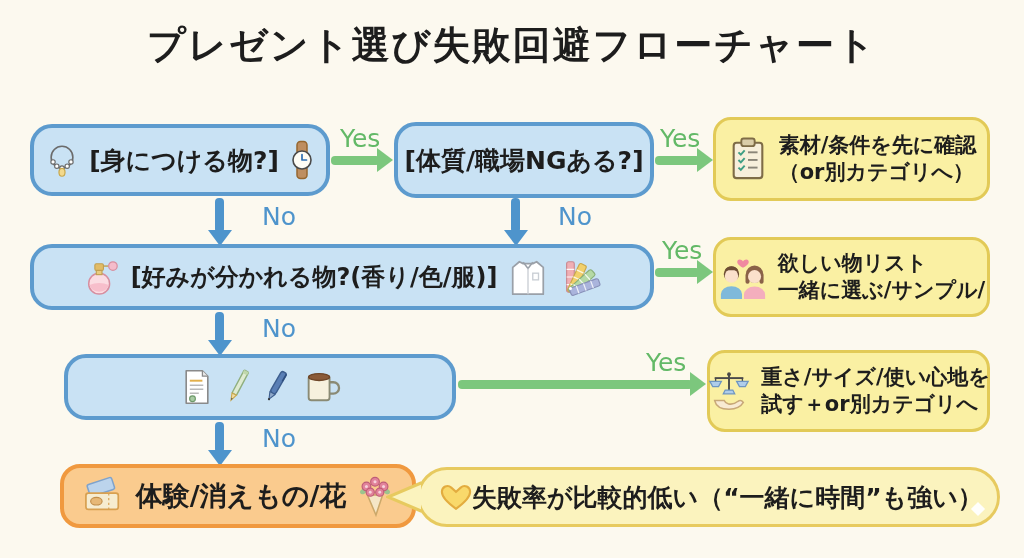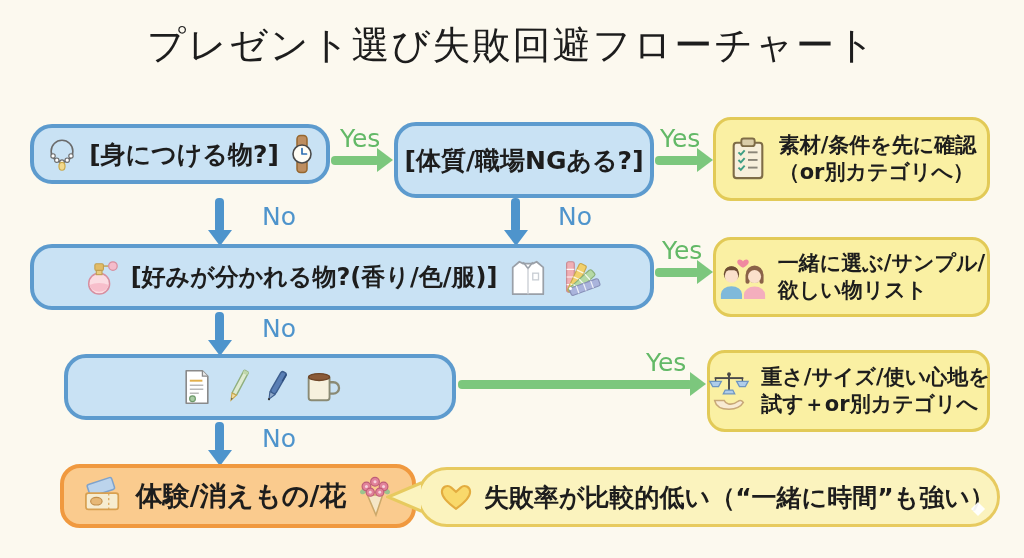--- a/index.html
+++ b/index.html
@@ -7,27 +7,27 @@
     --box-yellow-fill:#FAF0A3; --box-yellow-border:#E2CA57;
     --box-orange-fill:#FACB8E; --box-orange-border:#F0993F;
     --bubble-fill:#FBF3BE; --bubble-border:#E7CA5F;
     --arrow-green:#7CC77D; --arrow-blue:#4E94CC;
     --label-yes:#63B967; --label-no:#4E94CC; --text:#1D1D1D;
   }
   html,body{margin:0;padding:0;}
   body{font-family:"DejaVu Sans","Liberation Sans",sans-serif;background:var(--bg);}
   .stage{position:relative;width:1024px;height:558px;background:var(--bg);overflow:hidden;}
   .title{position:absolute;left:0;right:0;top:20px;margin:0;text-align:center;
-    font-size:38px;font-weight:400;letter-spacing:2px;color:var(--text);}
+    font-size:38px;font-weight:700;letter-spacing:2px;color:var(--text);}
   .box{position:absolute;display:flex;align-items:center;justify-content:center;
     gap:10px;box-sizing:border-box;padding:0 12px;}
   .box-blue{background:var(--box-blue-fill);border:4px solid var(--box-blue-border);border-radius:22px;}
   .box-yellow{background:var(--box-yellow-fill);border:3px solid var(--box-yellow-border);border-radius:18px;}
   .box-orange{background:var(--box-orange-fill);border:4px solid var(--box-orange-border);border-radius:20px;}
-  .bubble{position:absolute;display:flex;align-items:center;gap:12px;box-sizing:border-box;
+  .bubble{position:absolute;display:flex;align-items:center;box-sizing:border-box;
     background:var(--bubble-fill);border:3px solid var(--bubble-border);border-radius:32px;padding:0 20px;}
   .qtext{font-weight:800;color:var(--text);white-space:nowrap;}
   .atext{font-weight:800;color:var(--text);font-size:21px;line-height:1.3;white-space:nowrap;}
   .h-arrow{position:absolute;height:24px;}
   .h-arrow .shaft{position:absolute;left:0;right:13px;top:8px;height:9px;background:var(--arrow-green);border-radius:4px;}
   .h-arrow .head{position:absolute;right:0;top:0;width:0;height:0;
     border-top:12px solid transparent;border-bottom:12px solid transparent;border-left:16px solid var(--arrow-green);}
   .v-arrow{position:absolute;width:24px;}
   .v-arrow .shaft{position:absolute;left:7px;top:0;bottom:13px;width:9px;background:var(--arrow-blue);border-radius:4px;}
   .v-arrow .head{position:absolute;left:0;bottom:0;width:0;height:0;
@@ -39,21 +39,21 @@
   .sparkle{position:absolute;width:10px;height:10px;background:#fff;transform:rotate(45deg);opacity:.95;}
   svg{flex:0 0 auto;}
 </style>
 </head>
 <body>
 
 <div class="stage">
 
   <h1 class="title">プレゼント選び失敗回避フローチャート</h1>
 
-  <div class="box box-blue" style="left:30px;top:124px;width:300px;height:60px">
+  <div class="box box-blue" style="left:30px;top:124px;width:300px;height:72px">
     <svg width="34" height="36" viewBox="0 0 36 36">
       <circle cx="18" cy="15" r="11.5" fill="none" stroke="#6b6b6b" stroke-width="1.7"></circle>
       <circle cx="8.5" cy="20" r="2.3" fill="#fff" stroke="#6b6b6b" stroke-width="1.2"></circle>
       <circle cx="12.5" cy="24.5" r="2.3" fill="#fff" stroke="#6b6b6b" stroke-width="1.2"></circle>
       <circle cx="18" cy="26.5" r="2.3" fill="#fff" stroke="#6b6b6b" stroke-width="1.2"></circle>
       <circle cx="23.5" cy="24.5" r="2.3" fill="#fff" stroke="#6b6b6b" stroke-width="1.2"></circle>
       <circle cx="27.5" cy="20" r="2.3" fill="#fff" stroke="#6b6b6b" stroke-width="1.2"></circle>
       <ellipse cx="18" cy="31" rx="3.2" ry="4.2" fill="#F3D98C" stroke="#C9A84C" stroke-width="1.3"></ellipse>
     </svg>
     <span class="qtext" style="font-size:25px">[身につける物?]</span>
@@ -159,22 +159,22 @@
       <circle cx="14" cy="22" r="7" fill="#FAE0CB"></circle>
       <path d="M7 16 a8 8 0 0 1 14 0 z" fill="#6E4E34"></path>
       <path d="M3 46 v-5 a11 8.5 0 0 1 22 0 v5 z" fill="#7FB9DA"></path>
       <circle cx="38" cy="20" r="9" fill="#8A6248"></circle>
       <rect x="28.6" y="19" width="4.2" height="11" rx="2" fill="#8A6248"></rect>
       <rect x="43.2" y="19" width="4.2" height="11" rx="2" fill="#8A6248"></rect>
       <circle cx="38" cy="22.5" r="6.8" fill="#FAE0CB"></circle>
       <path d="M27 46 v-4.5 a11 8.5 0 0 1 22 0 v4.5 z" fill="#F4AEBD"></path>
     </svg>
     <div class="atext">
+      <div>欲しい物リスト</div>
       <div>一緒に選ぶ/サンプル/</div>
-      <div>欲しい物リスト</div>
     </div>
   </div>
 
   <div class="v-arrow" style="left:208px;top:312px;height:44px">
     <div class="shaft"></div>
       <div class="head"></div>
   </div>
   <span class="lbl lbl-no" style="left:238px;top:314px">No</span>
 
   <div class="box box-blue" style="left:64px;top:354px;width:392px;height:66px">

